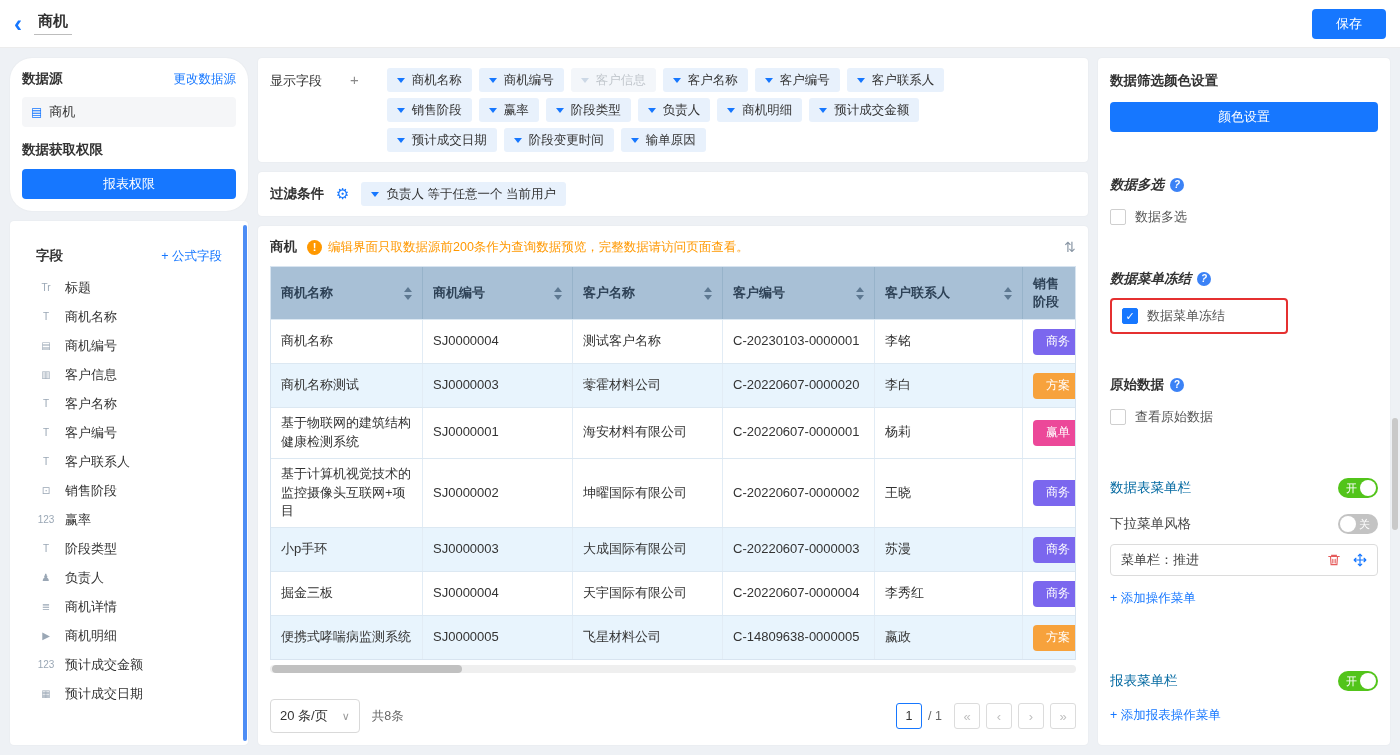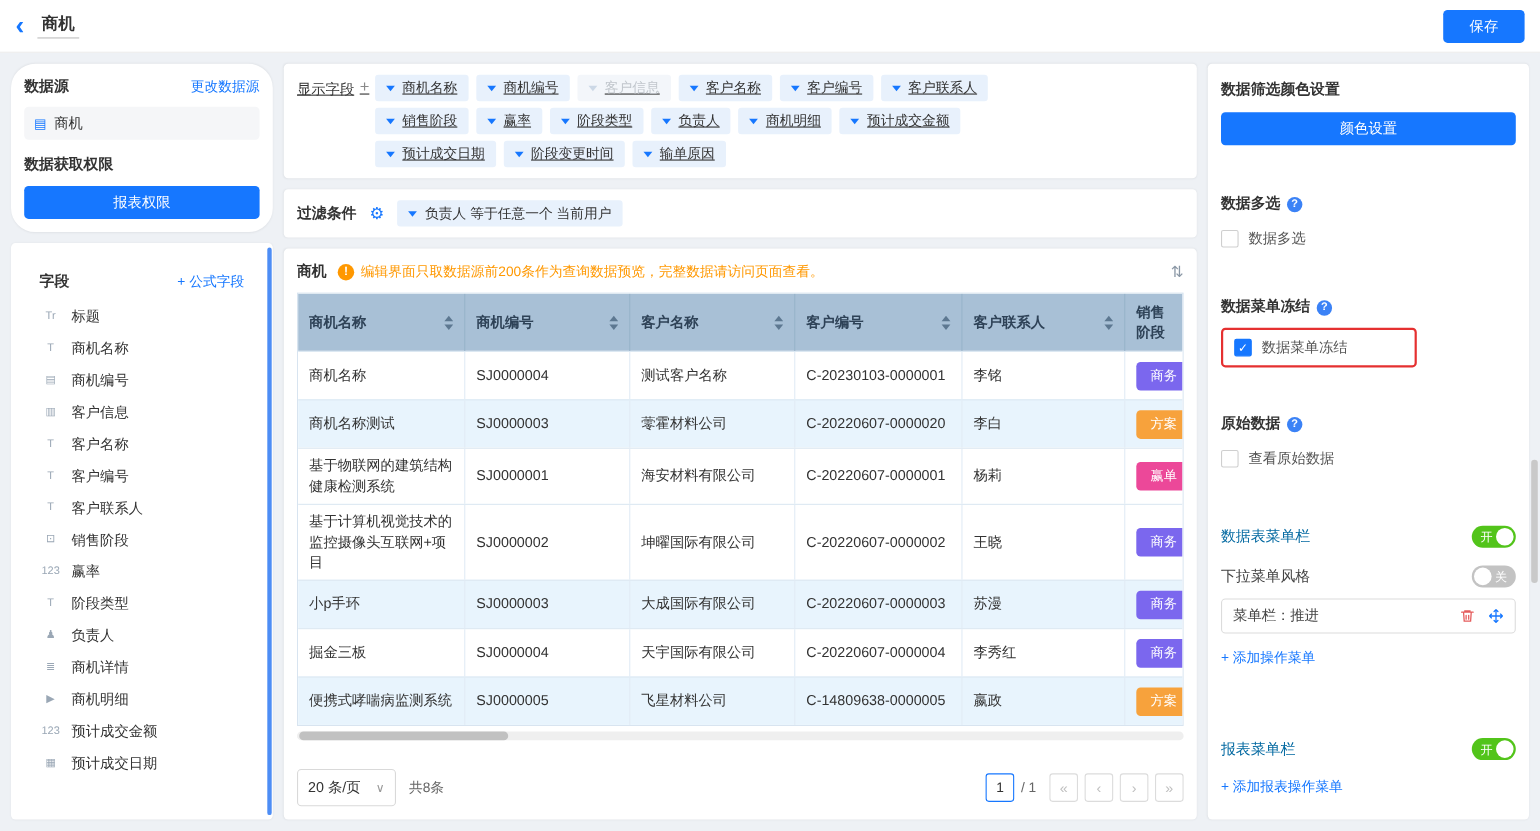--- a/index.html
+++ b/index.html
@@ -34,21 +34,21 @@
   .btn-block { display:block; width:100%; margin-top:10px; }
   
   .fields-panel { padding:26px; flex:1; overflow:hidden; position:relative; }
   .field-list { margin-top:8px; }
   .field-item { height:29px; display:flex; align-items:center; gap:9px; cursor:pointer; }
   .field-icon { width:20px; text-align:center; color:#9aa7b5; font-size:10px; flex-shrink:0; }
   .field-label { font-size:13px; color:#333; white-space:nowrap; }
   .fields-scrollbar { position:absolute; right:1px; top:4px; bottom:4px; width:4px;
     background:#4d8df5; border-radius:2px; }
   
-  .df-panel { padding:10px 12px; display:flex; gap:5px;text-decoration:underline; }
+  .df-panel { padding:10px 12px; display:flex; gap:28px; }
   .df-label { font-size:13px; color:#333; white-space:nowrap; padding-top:4px; }
   .df-plus { color:#8a8a8a; font-size:15px; padding-top:3px; cursor:pointer; }
   .chip-rows { display:flex; flex-direction:column; gap:6px; }
   .chip-row { display:flex; gap:7px; flex-wrap:wrap; }
   .chip { background:#e8f1fc; border-radius:3px; height:24px; padding:0 10px;
     display:inline-flex; align-items:center; gap:7px; font-size:12.5px; color:#333;
     cursor:pointer; white-space:nowrap; }
   .caret-down { width:0; height:0; border-left:4px solid transparent;
     border-right:4px solid transparent; border-top:5px solid #1677ff; }
   .chip.disabled { background:#f3f6fa; color:#c0c6cc; }
@@ -116,21 +116,21 @@
   .toggle.off { background:#c3c3c3; padding-left:21px; }
   .toggle::after { content:""; position:absolute; width:16px; height:16px; background:#fff;
     border-radius:50%; top:2px; }
   .toggle.on::after { right:2px; }
   .toggle.off::after { left:2px; }
   .menu-item-box { margin-top:10px; border:1px solid #dcdcdc; border-radius:4px; height:32px;
     display:flex; align-items:center; justify-content:space-between; padding:0 10px; background:#fff; }
   .menu-item-box .mi-text { color:#444; font-size:13px; }
   .mi-icons { display:flex; align-items:center; gap:12px; }
   .mi-icons svg { cursor:pointer; }
-  .mt44 { margin-top:44px; } .mt46 { margin-top:42px; } .mt52 { margin-top:52px; }
+  .mt44 { margin-top:44px;font-style:italic; } .mt46 { margin-top:42px; } .mt52 { margin-top:52px; }
   .mt64 { margin-top:64px; } .mt14 { margin-top:14px; } .mt16 { margin-top:16px; }
   .mt12 { margin-top:12px; }
   .page-scrollbar { position:absolute; right:2px; top:418px; width:6px; height:112px;
     background:#c9c9c9; border-radius:3px; cursor:pointer; }
 </style>
 </head>
 <body>
 
 <div class="topbar">
   <div class="topbar-left">

